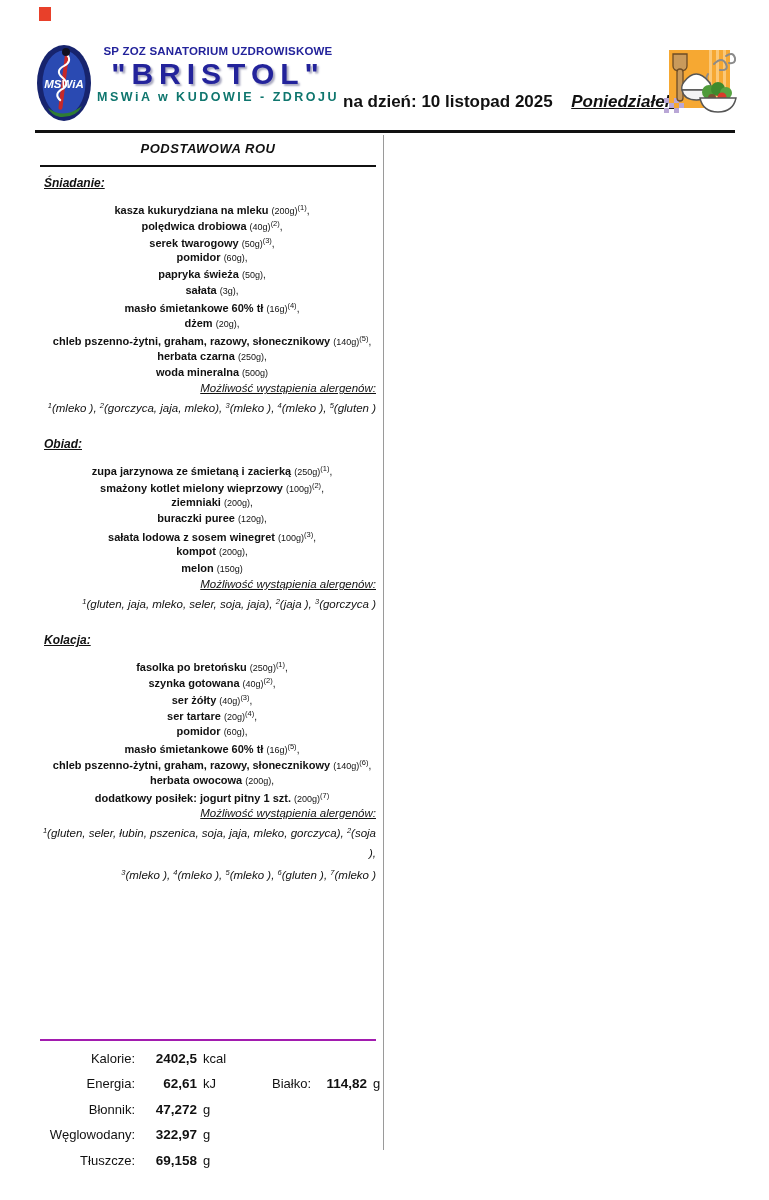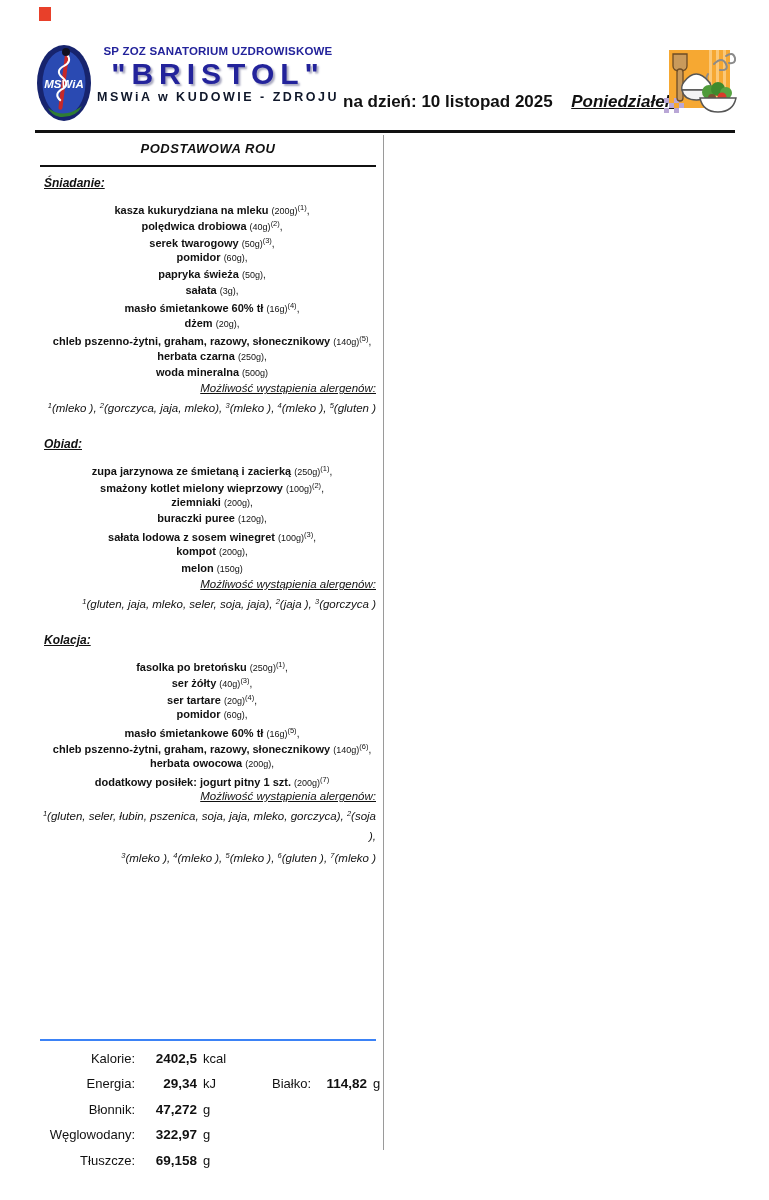--- a/index.html
+++ b/index.html
@@ -37,21 +37,21 @@
   .item{margin-left:8px;font-size:11px;font-weight:bold;line-height:16.4px;height:16.4px;
         white-space:nowrap;text-align:center;}
   .portion{font-size:9px;font-weight:normal;}
   .sup{font-size:7.5px;font-weight:normal;vertical-align:4px;}
   .tail{font-size:10px;font-weight:normal;}
   .allergen-title{font-size:11.5px;font-style:italic;text-decoration:underline;
                   text-align:right;margin-top:1px;line-height:15px;}
   .allergen-line{font-size:11.5px;font-style:italic;text-align:right;line-height:20px;}
 
   
-  .nutrition{position:absolute;left:40px;top:1039px;width:336px;border-top:2px solid #3b82f6;
+  .nutrition{position:absolute;left:40px;top:1039px;width:336px;border-top:2px solid #a21caf;
              padding-top:5px;}
   .nut-row{display:grid;grid-template-columns:95px 56px 34px 68px 50px 16px;
            column-gap:6px;line-height:25.4px;font-size:13px;}
   .nut-label{text-align:right;}
   .nut-value{text-align:right;font-weight:bold;font-size:13.5px;}
   .nut-unit{text-align:left;}
 </style>
 </head>
 <body>
 
@@ -69,21 +69,21 @@
         <path d="M27 10 q7 6 -1 12 q-9 6 0 12 q9 6 0 12 q-7 6 1 11" stroke="#fff" fill="none" stroke-width="2"></path>
       </g>
       <circle cx="30" cy="8" r="4" fill="#101020"></circle>
       <text x="28" y="44" font-size="11.5" font-weight="bold" font-style="italic" fill="#fff" text-anchor="middle" font-family="Liberation Sans, sans-serif">MSWiA</text>
     </svg>
   </div>
 
   <div class="brand">
     <div class="org1" style="color: rgb(35, 35, 155);">SP ZOZ SANATORIUM UZDROWISKOWE</div>
     <div class="brand-name" style="color: rgb(35, 35, 155);">"BRISTOL"</div>
-    <div class="org2" style="color: #0f172a;">MSWiA w KUDOWIE - ZDROJU</div>
+    <div class="org2" style="color: #0f766e;">MSWiA w KUDOWIE - ZDROJU</div>
   </div>
 
   <div class="date-row">
     <span class="date-line">na dzień: 10 listopad 2025</span>
     <span class="day">Poniedziałek</span>
   </div>
 
   <div class="clipart">
     <svg width="87" height="75" viewBox="0 0 87 75">
       <rect x="17" y="4" width="61" height="58" fill="#f6a832"></rect>
@@ -153,20 +153,21 @@
           <div class="item"><span class="item-name">buraczki puree</span> <span class="portion">(120g)</span><span class="tail">,</span></div>
           <div class="item"><span class="item-name">sałata lodowa z sosem winegret</span> <span class="portion">(100g)</span><span class="sup">(3)</span><span class="tail">,</span></div>
           <div class="item"><span class="item-name">kompot</span> <span class="portion">(200g)</span><span class="tail">,</span></div>
           <div class="item"><span class="item-name">melon</span> <span class="portion">(150g)</span></div>
           <div class="allergen-title">Możliwość wystąpienia alergenów:</div>
           <div class="allergen-line"><span class="sup">1</span>(gluten, jaja, mleko, seler, soja,  jaja), <span class="sup">2</span>(jaja ), <span class="sup">3</span>(gorczyca )</div>
         </div>
         <div class="meal">
           <div class="meal-title">Kolacja:</div>
           <div class="item"><span class="item-name">fasolka po bretońsku</span> <span class="portion">(250g)</span><span class="sup">(1)</span><span class="tail">,</span></div>
+          <div class="item"><span class="item-name">szynka gotowana</span> <span class="portion">(40g)</span><span class="sup">(2)</span><span class="tail">,</span></div>
           <div class="item"><span class="item-name">ser żółty</span> <span class="portion">(40g)</span><span class="sup">(3)</span><span class="tail">,</span></div>
           <div class="item"><span class="item-name">ser tartare</span> <span class="portion">(20g)</span><span class="sup">(4)</span><span class="tail">,</span></div>
           <div class="item"><span class="item-name">pomidor</span> <span class="portion">(60g)</span><span class="tail">,</span></div>
           <div class="item"><span class="item-name">masło śmietankowe 60% tł</span> <span class="portion">(16g)</span><span class="sup">(5)</span><span class="tail">,</span></div>
           <div class="item"><span class="item-name">chleb pszenno-żytni, graham, razowy, słonecznikowy</span> <span class="portion">(140g)</span><span class="sup">(6)</span><span class="tail">,</span></div>
           <div class="item"><span class="item-name">herbata owocowa</span> <span class="portion">(200g)</span><span class="tail">,</span></div>
           <div class="item"><span class="item-name">dodatkowy posiłek: jogurt pitny 1 szt.</span> <span class="portion">(200g)</span><span class="sup">(7)</span></div>
           <div class="allergen-title">Możliwość wystąpienia alergenów:</div>
           <div class="allergen-line"><span class="sup">1</span>(gluten, seler, łubin, pszenica, soja, jaja, mleko,  gorczyca), <span class="sup">2</span>(soja ),</div>
           <div class="allergen-line"><span class="sup">3</span>(mleko ), <span class="sup">4</span>(mleko ), <span class="sup">5</span>(mleko ), <span class="sup">6</span>(gluten  ), <span class="sup">7</span>(mleko )</div>
@@ -178,21 +179,21 @@
       <div class="nut-row">
         <span class="nut-label">Kalorie:</span>
         <span class="nut-value">2402,5</span>
         <span class="nut-unit">kcal</span>
         <span class="nut-label"></span>
         <span class="nut-value"></span>
         <span class="nut-unit"></span>
       </div>
       <div class="nut-row">
         <span class="nut-label">Energia:</span>
-        <span class="nut-value">29,34</span>
+        <span class="nut-value">62,61</span>
         <span class="nut-unit">kJ</span>
         <span class="nut-label">Białko:</span>
         <span class="nut-value">114,82</span>
         <span class="nut-unit">g</span>
       </div>
       <div class="nut-row">
         <span class="nut-label">Błonnik:</span>
         <span class="nut-value">47,272</span>
         <span class="nut-unit">g</span>
         <span class="nut-label"></span>

